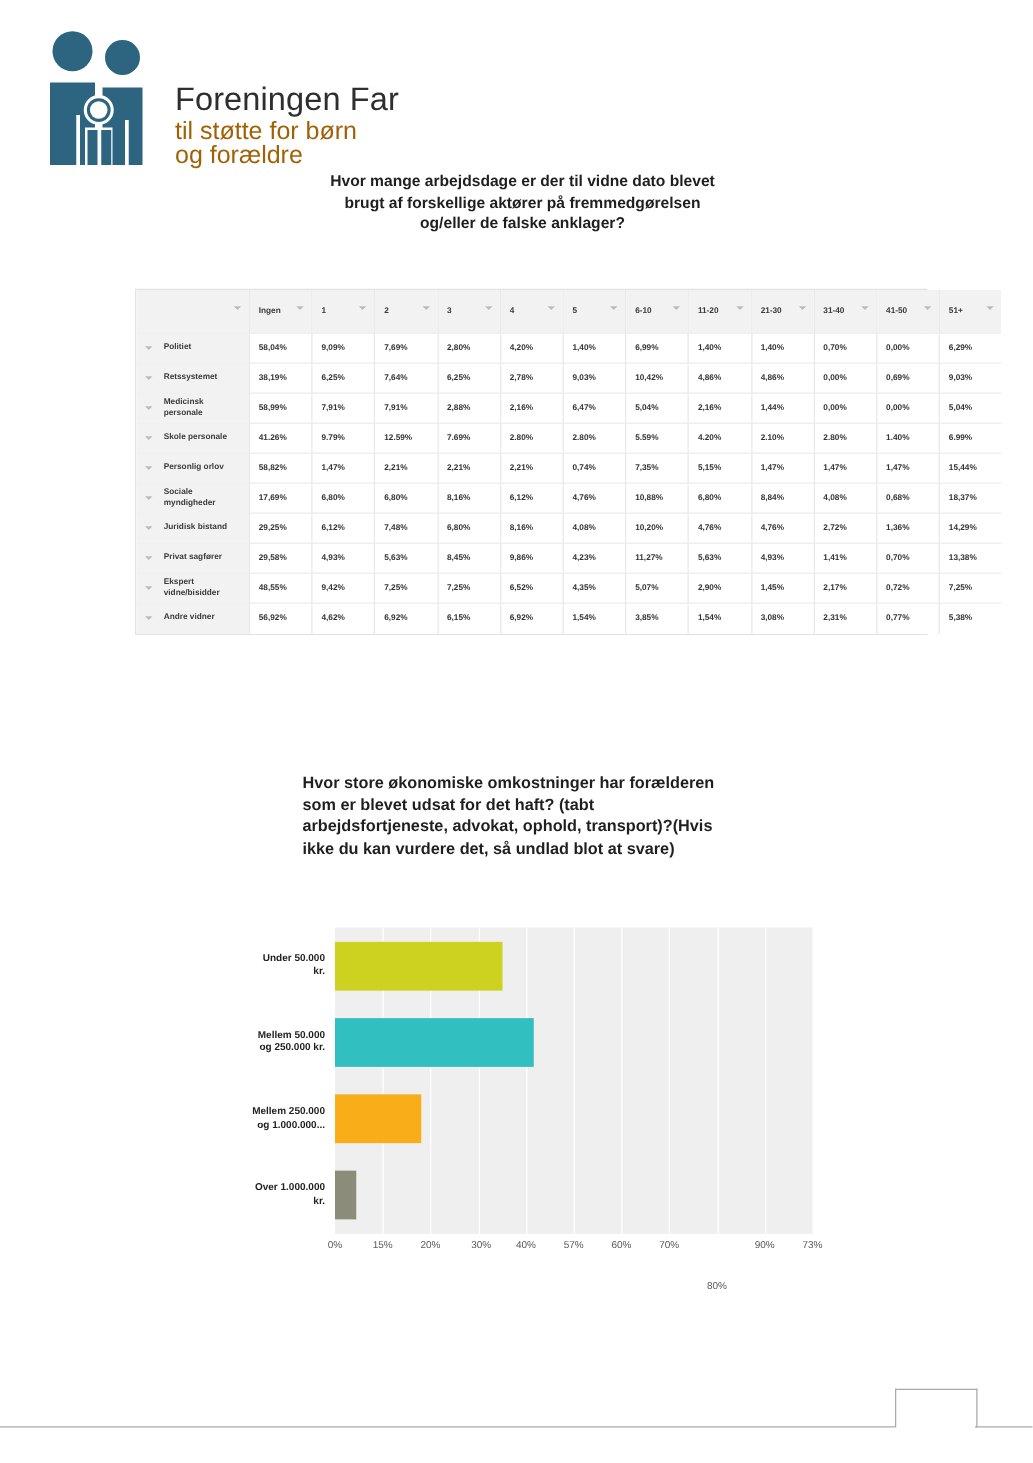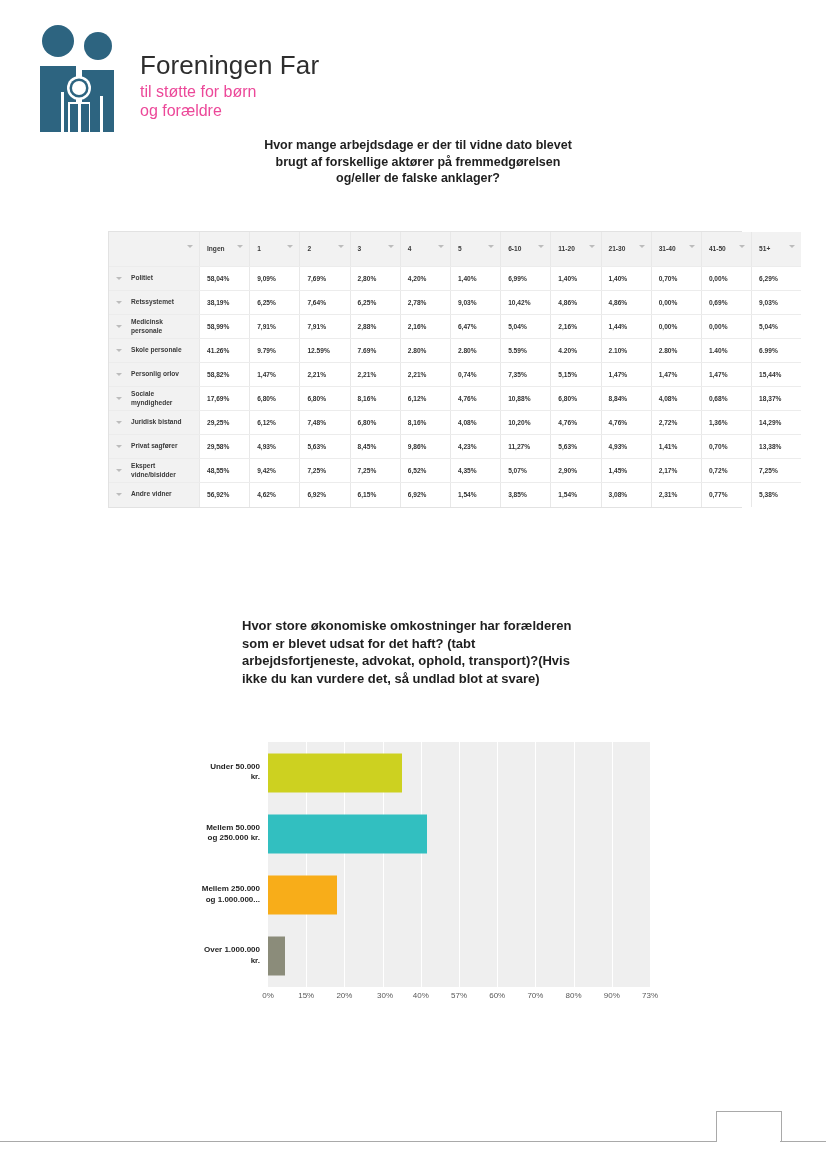--- a/index.html
+++ b/index.html
@@ -27,36 +27,36 @@
   #brand-logo-mark {
     position: absolute;
     left: 0;
     top: 0;
     width: 92px;
     height: 108px;
   }
   #brand-text-block {
     position: absolute;
     left: 108px;
-    top: 26px;
+    top: 40px;
     width: 300px;
   }
   #brand-title {
     font-size: 26px;
     font-weight: 400;
     color: #2e2e2e;
     letter-spacing: 0.1px;
     line-height: 30px;
     white-space: nowrap;
   }
   #brand-tagline {
     margin-top: 2px;
-    font-size: 16px;
+    font-size: 20px;
     font-weight: 400;
-    color: #ec4899;
+    color: #a16207;
     line-height: 19px;
     white-space: pre-line;
   }
 
   
   #question-one-title {
     position: absolute;
     left: 253px;
     top: 137px;
     width: 330px;
@@ -563,21 +563,21 @@
     </div>
   <div id="x-axis">
       <div class="tick-label" style="left: 0px;">0%</div>
       <div class="tick-label" style="left: 38.2px;">15%</div>
       <div class="tick-label" style="left: 76.4px; text-align: center;">20%</div>
       <div class="tick-label" style="left: 117px;">30%</div>
       <div class="tick-label" style="left: 152.8px;">40%</div>
       <div class="tick-label" style="left: 191px;">57%</div>
       <div class="tick-label" style="left: 229.2px;">60%</div>
       <div class="tick-label" style="left: 267.4px; text-align: right;">70%</div>
-      <div class="tick-label" style="left: 305.6px;">80%</div>
+      <div class="tick-label" style="left: 305.6px; margin-top: 33px;">80%</div>
       <div class="tick-label" style="left: 343.8px;">90%</div>
       <div class="tick-label" style="left: 382px;">73%</div>
     </div>
 <div class="cat-label" style="top: 19.625px;">Under 50.000
 kr.</div>
     <div class="cat-label" style="top: 80.875px;">Mellem 50.000
 og 250.000 kr.</div>
     <div class="cat-label" style="top: 142.125px;">Mellem 250.000
 og 1.000.000...</div>
     <div class="cat-label" style="top: 203.375px;">Over 1.000.000

